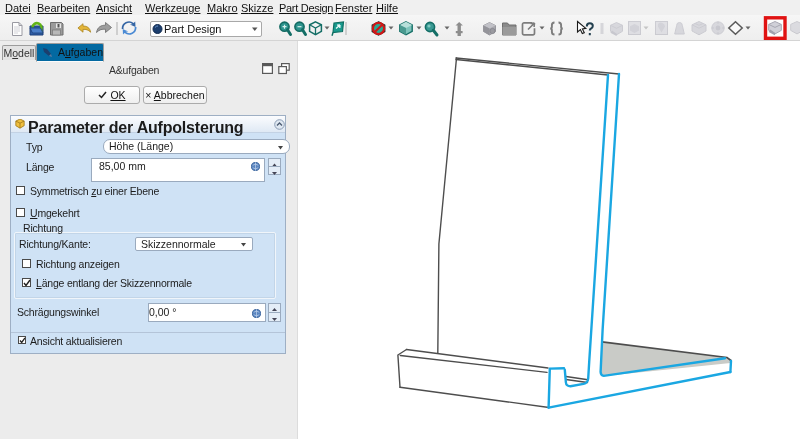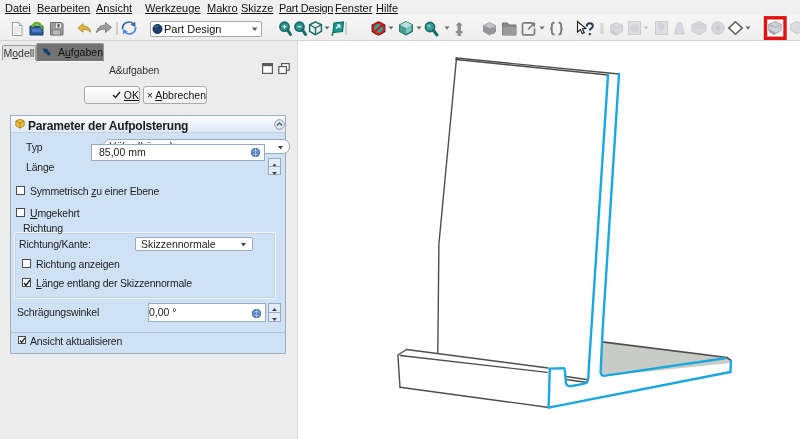--- a/index.html
+++ b/index.html
@@ -10,26 +10,26 @@
 #menubar span{position:absolute;top:2px;font-size:11px;color:#111;text-decoration:underline;}
 #menubar u{text-decoration:underline;}
 #toolbar{position:absolute;left:0;top:15px;width:800px;height:25px;
  background:linear-gradient(#f6f6f6,#eeeeee);border-bottom:1px solid #d4d4d4;}
 #panel{position:absolute;left:0;top:41px;width:298px;height:398px;background:#ececec;border-right:1px solid #dcdcdc;box-sizing:border-box;}
 #view{position:absolute;left:298px;top:41px;width:502px;height:398px;background:#ffffff;}
 .tab{position:absolute;font-size:11px;}
 #tabModell{left:2px;top:45px;width:32px;height:14px;background:#e3e3e3;font-size:10.5px;
  border:1px solid #9c9c9c;border-bottom:none;border-radius:2px 2px 0 0;
  text-align:center;line-height:14px;color:#333;}
-#tabAufgaben{left:36px;top:43px;width:66px;height:17px;background:#737373;
+#tabAufgaben{left:36px;top:43px;width:66px;height:17px;background:#0369a1;
  border:1px solid #9c9c9c;border-bottom:1px solid #fbfbfb;border-radius:2px 2px 0 0;
  line-height:16px;color:#111;}
 .btn{position:absolute;background:linear-gradient(#ffffff,#efefef);
  border:1px solid #ababab;border-radius:3px;font-size:10.5px;color:#111;
- text-align:right;}
+ text-align:center;}
 #box{position:absolute;left:10px;top:115px;width:276px;height:239px;
  background:#cfe2f5;border:1px solid #9eafc4;box-sizing:border-box;}
 #boxhead{position:absolute;left:0;top:0;width:274px;height:16px;
  background:linear-gradient(#fbfcfe,#dfe9f4);border-bottom:1px solid #c3d2e4;}
 .lbl{position:absolute;font-size:10.5px;color:#1c1c1c;white-space:nowrap;letter-spacing:-0.2px;}
 .field{position:absolute;background:#fff;border:1px solid #9aaabe;
  box-sizing:border-box;font-size:10.5px;color:#1c1c1c;}
 .cb{position:absolute;width:9px;height:9px;background:#fff;border:1px solid #4a4a4a;box-sizing:border-box;overflow:hidden;}
 .cb svg{display:block;margin:0;}
 .spin{position:absolute;width:13px;background:#e4edf7;border:1px solid #9aaabe;box-sizing:border-box;}
@@ -242,36 +242,36 @@
     </svg><span style="text-decoration:underline">OK</span></div>
 <div class="btn" style="left:143px;top:86px;width:62px;height:16px;line-height:16px;white-space:nowrap">× <u>A</u>bbrechen</div>
 
 <div id="box">
  <div id="boxhead"></div>
  <svg class="abs" style="left:4px;top:3px" width="10" height="10" viewBox="0 0 12 12">
   <path d="M6,0 L11,2.5 L11,8 L6,11 L1,8 L1,2.5 Z" fill="#f0c040" stroke="#a07818" stroke-width="1"></path>
   <path d="M1,2.5 L6,5 L11,2.5" fill="none" stroke="#a07818" stroke-width="1"></path>
   <path d="M6,5 L6,11" fill="none" stroke="#a07818" stroke-width="1"></path>
  </svg>
- <div class="lbl" style="left:17px;top:3px;font-weight:bold;font-size:12px;letter-spacing:-0.2px">Parameter der Aufpolsterung</div>
+ <div class="lbl" style="left:17px;top:3px;font-weight:bold;font-size:16px;letter-spacing:-0.2px">Parameter der Aufpolsterung</div>
  <svg class="abs" style="left:263px;top:3px" width="11" height="11" viewBox="0 0 11 11">
   <circle cx="5.5" cy="5.5" r="4.8" fill="#dfe8f2" stroke="#8a9cb4" stroke-width="1"></circle>
   <path d="M3,6.5 L5.5,4 L8,6.5" fill="none" stroke="#4a5a70" stroke-width="1.3"></path>
  </svg>
 
  <div class="lbl" style="left:15px;top:25px">Typ</div>
  <div class="field" style="left:92px;top:23px;width:187px;height:15px;line-height:13px;border-radius:7px">
   <span style="margin-left:5px">Höhe (Länge)</span>
   <svg width="5" height="4" viewBox="0 0 5 4" style="position:absolute;right:6px;top:6px">
         <path d="M0,0 h5 l-2.5,3.5 z" fill="#444"></path>
       </svg>
  </div>
 
  <div class="lbl" style="left:15px;top:45px">Länge</div>
- <div class="field" style="left:80px;top:28px;width:174px;height:17px;line-height:15px">
+ <div class="field" style="left:80px;top:42px;width:174px;height:24px;line-height:15px">
   <span style="margin-left:7px">85,00 mm</span>
   <svg width="9" height="9" viewBox="0 0 11 11" style="position:absolute;right:4px;top:3px">
    <circle cx="5.5" cy="5.5" r="5" fill="#5a85c0" stroke="#2c5a96"></circle>
    <path d="M2,4 a5,4 0 0 1 7,0 M2,7 a5,4 0 0 0 7,0 M5.5,0.5 v10" stroke="#c8d8ee" stroke-width="0.8" fill="none"></path>
   </svg>
  </div>
  <div class="spin" style="left:257px;top:42px;height:9px">
   <svg width="11" height="7" viewBox="0 0 11 7">
         <path d="M3,4.5 l2.5,-3 2.5,3 z" fill="#445"></path>
       </svg>

